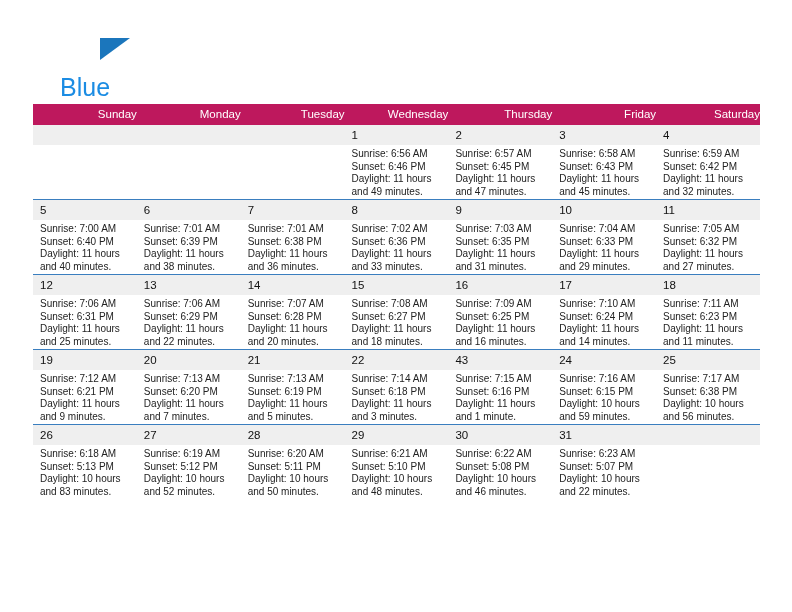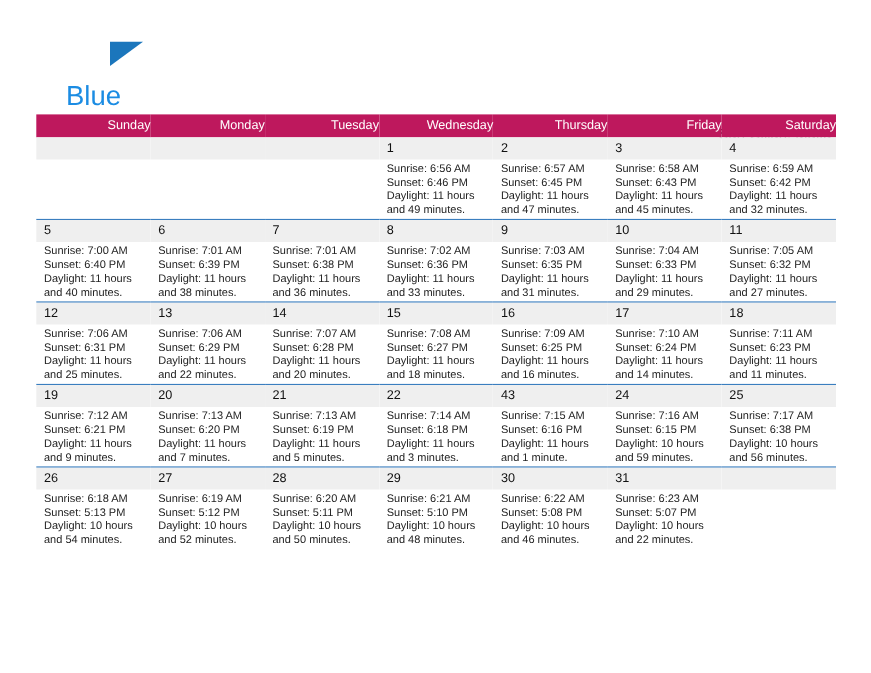--- a/index.html
+++ b/index.html
@@ -409,21 +409,21 @@
             </div>
           </td>
         </tr>
         <tr class="week">
           <td>
             <span class="daynum">26</span>
             <div class="details">
               <div>Sunrise: 6:18 AM</div>
               <div>Sunset: 5:13 PM</div>
               <div>Daylight: 10 hours</div>
-              <div>and 54 minutes.</div>
+              <div>and 83 minutes.</div>
             </div>
           </td>
           <td>
             <span class="daynum">27</span>
             <div class="details">
               <div>Sunrise: 6:19 AM</div>
               <div>Sunset: 5:12 PM</div>
               <div>Daylight: 10 hours</div>
               <div>and 52 minutes.</div>
             </div>

